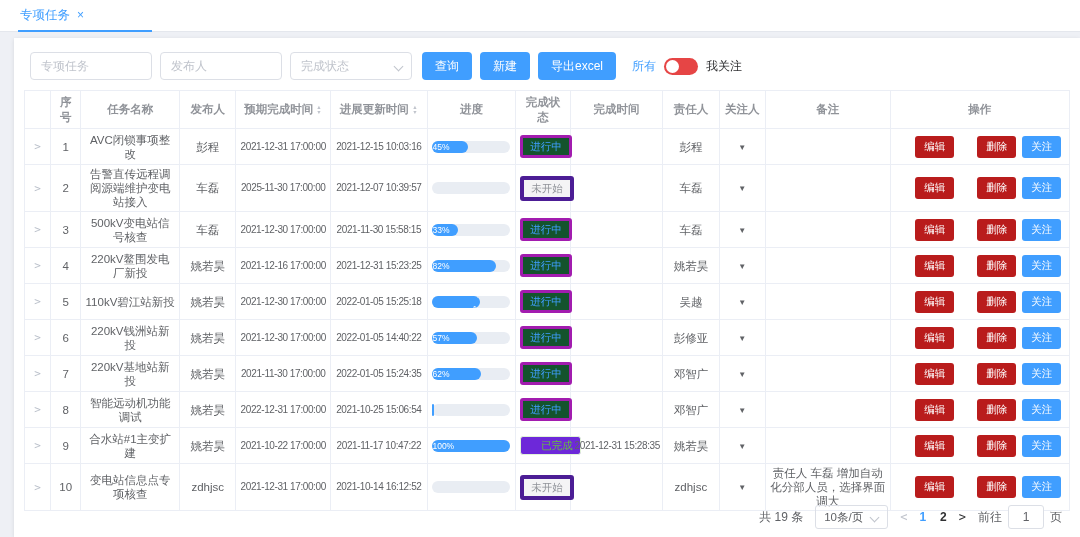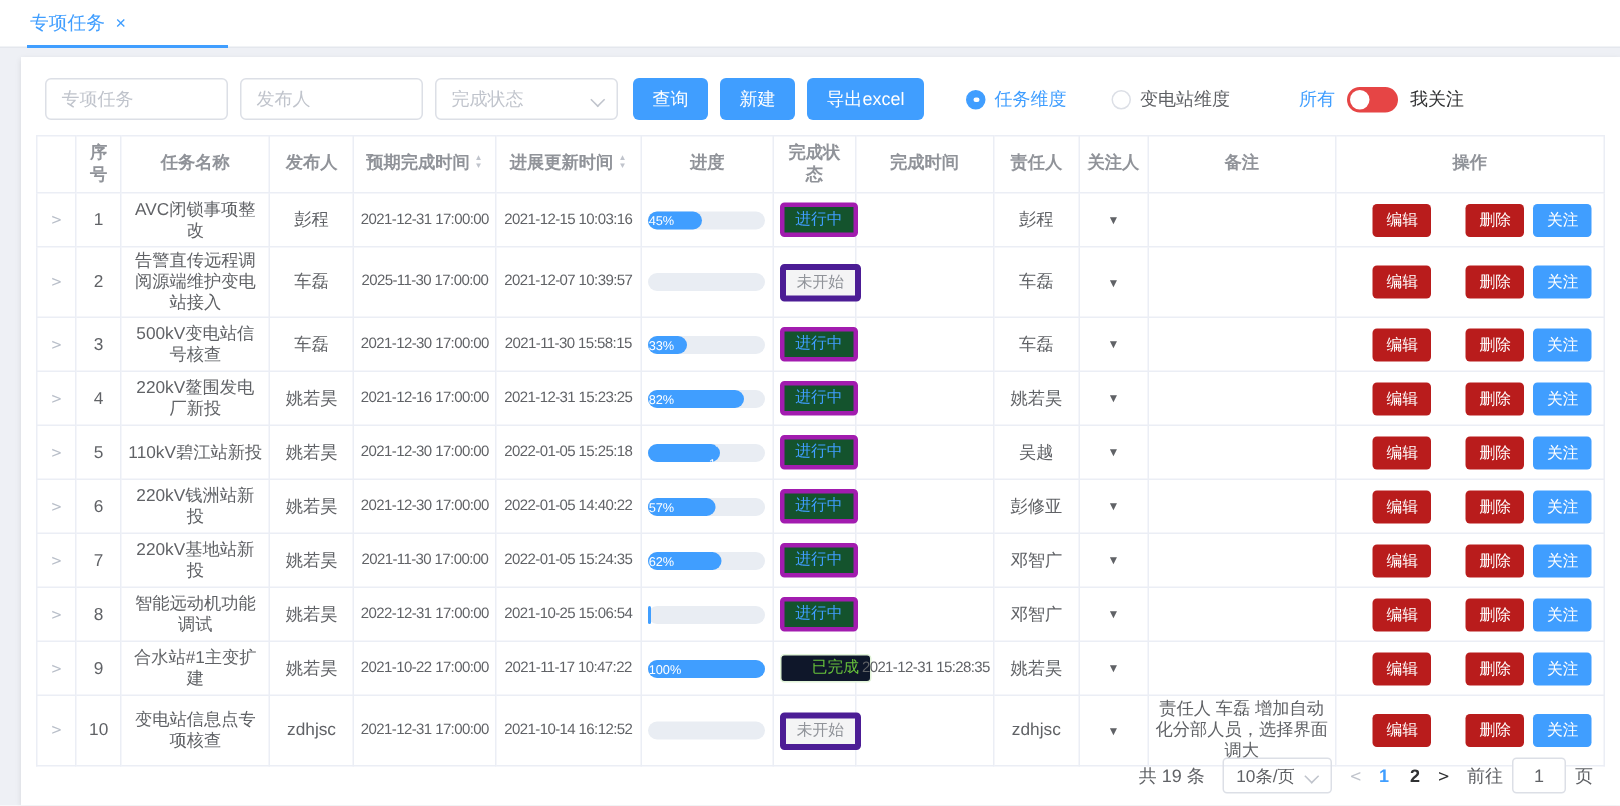--- a/index.html
+++ b/index.html
@@ -65,21 +65,21 @@
   
   .ptrack { width:78px; height:12px; background:#e9edf3; border-radius:6px; margin:0 auto; position:relative; }
   .pfill { height:12px; background:#409eff; border-radius:6px; display:flex; align-items:center;
            justify-content:flex-start; overflow:hidden; }
   .pfill span { color:#fff; font-size:8.5px; padding-right:5px; }
   
   .badge { display:inline-block; padding:3px 7px; border-radius:3px; font-size:10.5px; line-height:11px;
            white-space:nowrap; }
   .badge-blue  { background:#14532d; border:3px solid #a21caf; color:#409eff; }
   .badge-gray  { background:#f4f4f5; border:4px solid #4c1d95; color:#909399; }
-  .badge-green { background:#0f172a; border:1px solid #e1f3d8; color:#67c23a;padding-left:20px; }
+  .badge-green { background:#6d28d9; border:1px solid #e1f3d8; color:#67c23a;padding-left:20px; }
   .fol-caret { font-size:8px; color:#606266; cursor:pointer; }
   
   .op-btn { border:none; border-radius:3px; color:#fff; font-size:10.5px; padding:4px 9px;
             cursor:pointer; font-family:inherit; margin:0 3px; }
   .op-red { background:#b91c1c;margin-left:20px; }
   .op-blue { background:#409eff; }
   
   .pager { position:absolute; right:18px; bottom:8px; display:flex; align-items:center; font-size:12px;
            color:#606266; gap:12px; }
   .psize { position:relative; border:1px solid #dcdfe6; border-radius:3px; height:24px;
@@ -112,30 +112,20 @@
     <input class="f-input" placeholder="专项任务" style="">
     <input class="f-input" placeholder="发布人" style="">
     <div class="f-select">
       <span class="ph">完成状态</span>
       <span class="sel-caret"></span>
     </div>
     <button class="btn btn-primary">查询</button>
     <button class="btn btn-primary">新建</button>
     <button class="btn btn-primary export-btn">导出excel</button>
 
-    <div class="radio-group">
-      <div class="radio">
-        <span class="rdot on"></span>
-        <span class="lbl on">任务维度</span>
-      </div>
-      <div class="radio">
-        <span class="rdot off"></span>
-        <span class="lbl off">变电站维度</span>
-      </div>
-    </div>
 
     <div class="switch-wrap">
       <span class="sw-left">所有</span>
       <div class="switch">
         <div class="knob"></div>
       </div>
       <span class="sw-right">我关注</span>
     </div>
   </div>
 

